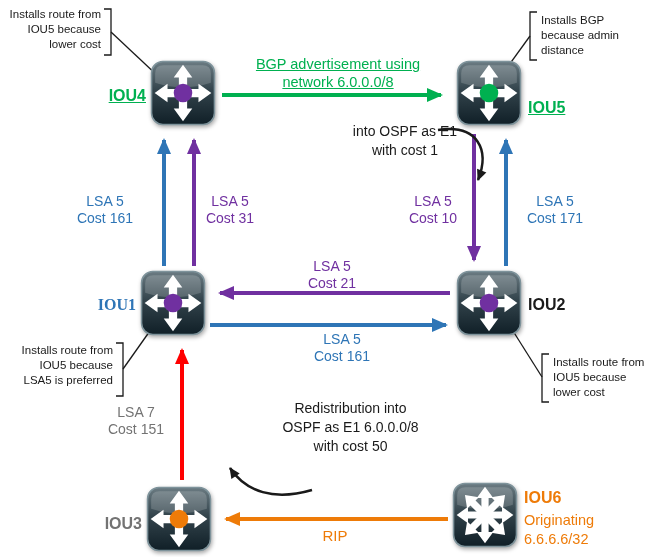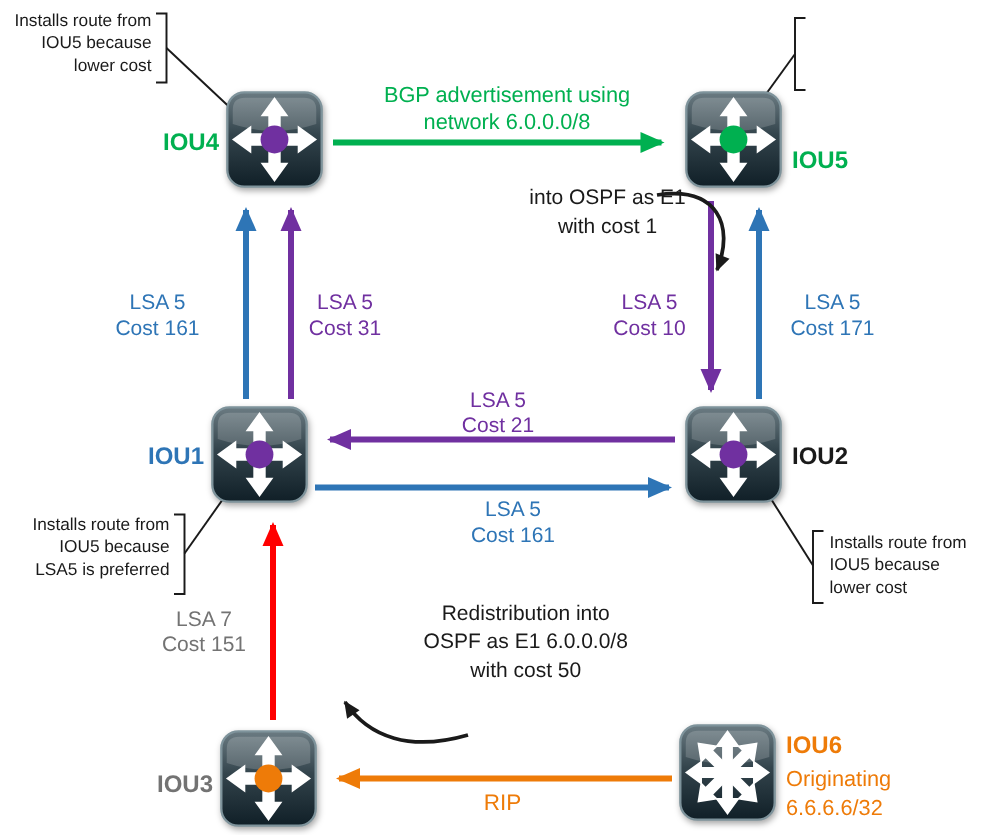--- a/index.html
+++ b/index.html
@@ -13,21 +13,21 @@
   .node { position:absolute; width:66px; height:66px; }
   .node svg { filter: drop-shadow(1px 2px 2px rgba(0,0,0,0.35)); }
   .txt { position:absolute; }
   .ann  { font-size:11.5px; line-height:15px; color:#1a1a1a; }
   .note { font-size:14px; line-height:19px; text-align:center; color:#1a1a1a; }
   .lsa  { font-size:14px; line-height:17px; text-align:center; }
   .nlabel { position:absolute; font-size:16px; font-weight:700; }
   .nsub { position:absolute; font-size:14.5px; font-weight:400; }
   .right  { text-align:right; }
   .center { text-align:center; }
-  .green  { color:#00B050; }
+  .green  { color:#00B050;text-decoration:underline; }
   .purple { color:#7030A0; }
   .blue   { color:#2E75B6; }
   .red    { color:#737373; }
   .orange { color:#EE7B08; }
   .black  { color:#1a1a1a; }
 </style>
 </head>
 <body>
 
 <div class="stage">
@@ -137,32 +137,37 @@
     </svg>
   </div>
   <div class="node" style="left:452px; top:482px;">
     <svg viewBox="0 0 64 64" width="66" height="66">
       <use href="#sw8"></use>
     </svg>
   </div>
 
   <div class="nlabel green right" style="left:94px; top:87px; width:52px;">IOU4</div>
   <div class="nlabel green" style="left:528px; top:87px;margin-top:12px;">IOU5</div>
-  <div class="nlabel blue right" style="left:84px; top:296px; width:52px;">IOU1</div>
+  <div class="nlabel blue right" style="left:84px; top:296px; width:52px;font-family:Liberation Serif, serif;">IOU1</div>
   <div class="nlabel black" style="left:528px; top:296px;">IOU2</div>
   <div class="nlabel red right" style="left:90px; top:515px; width:52px;">IOU3</div>
   <div class="nlabel orange" style="left:524px; top:489px;">IOU6</div>
   <div class="nsub orange" style="left:524px; top:512px;">Originating</div>
   <div class="nsub orange" style="left:524px; top:531px;">6.6.6.6/32</div>
 
   <div class="txt ann right" style="left:4px; top:7px; width:97px;">
     <div>Installs route from</div>
     <div>IOU5 because</div>
     <div>lower cost</div>
   </div>
+  <div class="txt ann" style="left:541px; top:13px; width:115px;">
+    <div>Installs BGP</div>
+    <div>because admin</div>
+    <div>distance</div>
+  </div>
   <div class="txt ann right" style="left:2px; top:343px; width:111px;">
     <div>Installs route from</div>
     <div>IOU5 because</div>
     <div>LSA5 is preferred</div>
   </div>
   <div class="txt ann" style="left:553px; top:355px; width:105px;">
     <div>Installs route from</div>
     <div>IOU5 because</div>
     <div>lower cost</div>
   </div>

